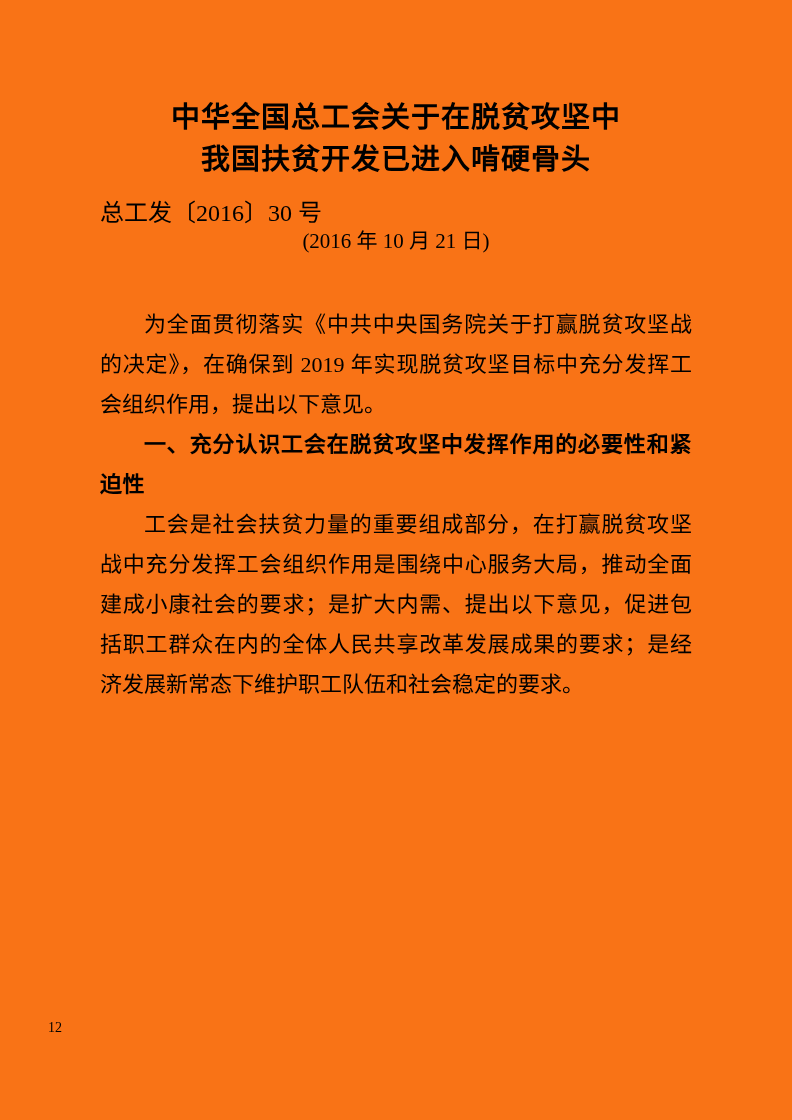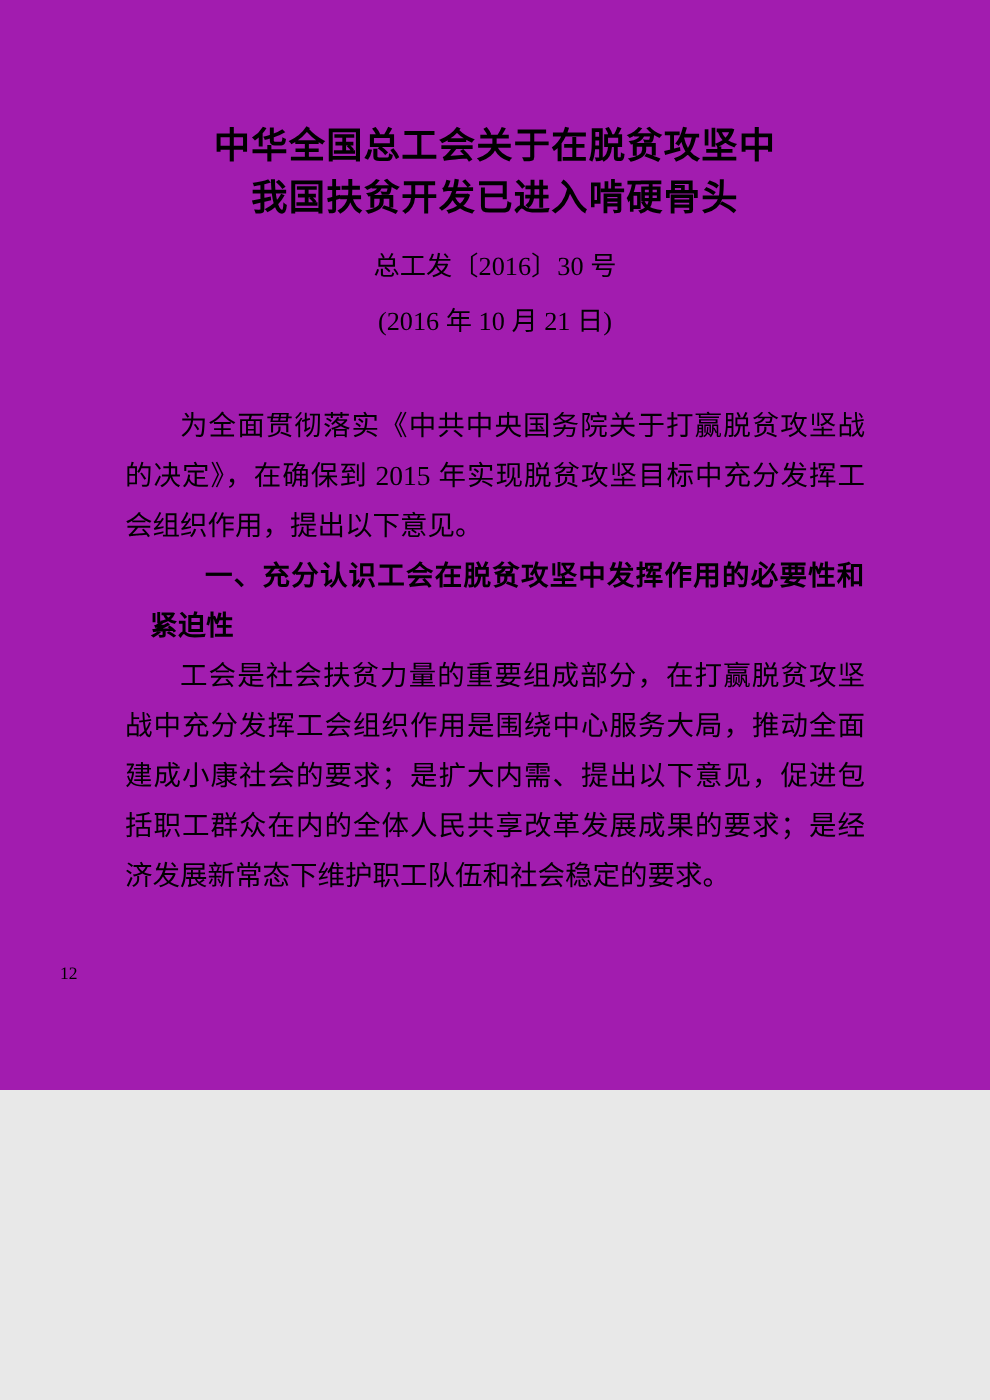--- a/index.html
+++ b/index.html
@@ -3,69 +3,68 @@
 <meta charset="utf-8">
 <style>
   html, body {
     margin: 0;
     padding: 0;
     background: #e8e8e8;
   }
   .page {
     position: relative;
     width: 792px;
-    height: 872px;
+    height: 1120px;
     margin: 0 auto;
-    background: #a21caf;
+    background: #f97316;
     overflow: hidden;
     font-family: "Liberation Serif", "DejaVu Serif", serif;
     color: #000000;
   }
   .content {
     padding: 96px 100px 0 100px;
   }
   .doc-title {
     text-align: center;
     font-weight: bold;
     font-size: 29px;
     line-height: 42px;
     letter-spacing: 1px;
     font-family: "Liberation Serif", "DejaVu Serif", serif;
   }
   .doc-number {
-    text-align: center;
-    font-size: 21px;
+    text-align: left;
+    font-size: 24px;
     line-height: 24px;
     margin-top: 21px;
   }
   .doc-date {
     text-align: center;
     font-size: 21px;
     line-height: 24px;
-    margin-top: 20px;
+    margin-top: 4px;
   }
   .body-text {
     margin-top: 52px;
   }
   .body-text p,
   .body-text h2 {
     margin: 0;
     font-size: 22px;
     line-height: 40px;
     text-align: justify;
     text-justify: inter-character;
     text-indent: 2em;
     word-break: break-all;
     font-weight: normal;
   }
   .body-text h2.section-heading {
     font-family: Liberation Serif, serif;
     font-weight: bold;
     letter-spacing: 0.5px;
-    margin-left: 20px;
   }
   .page-number {
     position: absolute;
     left: 0;
     bottom: 84px;
     width: 100%;
     text-align: left;
     font-size: 14px;
     line-height: 16px;
     font-family: "Liberation Serif", "DejaVu Serif", serif;
@@ -81,21 +80,21 @@
     <div class="doc-title">
       <div>中华全国总工会关于在脱贫攻坚中</div>
       <div>我国扶贫开发已进入啃硬骨头</div>
     </div>
 
     <div class="doc-number">总工发〔2016〕30 号</div>
 
     <div class="doc-date">(2016 年 10 月 21 日)</div>
 
     <div class="body-text">
-      <p>为全面贯彻落实《中共中央国务院关于打赢脱贫攻坚战的决定》，在确保到 2015 年实现脱贫攻坚目标中充分发挥工会组织作用，提出以下意见。</p>
+      <p>为全面贯彻落实《中共中央国务院关于打赢脱贫攻坚战的决定》，在确保到 2019 年实现脱贫攻坚目标中充分发挥工会组织作用，提出以下意见。</p>
 
       <h2 class="section-heading">一、充分认识工会在脱贫攻坚中发挥作用的必要性和紧迫性</h2>
 
 
       <p>工会是社会扶贫力量的重要组成部分，在打赢脱贫攻坚战中充分发挥工会组织作用是围绕中心服务大局，推动全面建成小康社会的要求；是扩大内需、提出以下意见，促进包括职工群众在内的全体人民共享改革发展成果的要求；是经济发展新常态下维护职工队伍和社会稳定的要求。</p>
     </div>
 
   </div>
 
   <div class="page-number">12</div>

